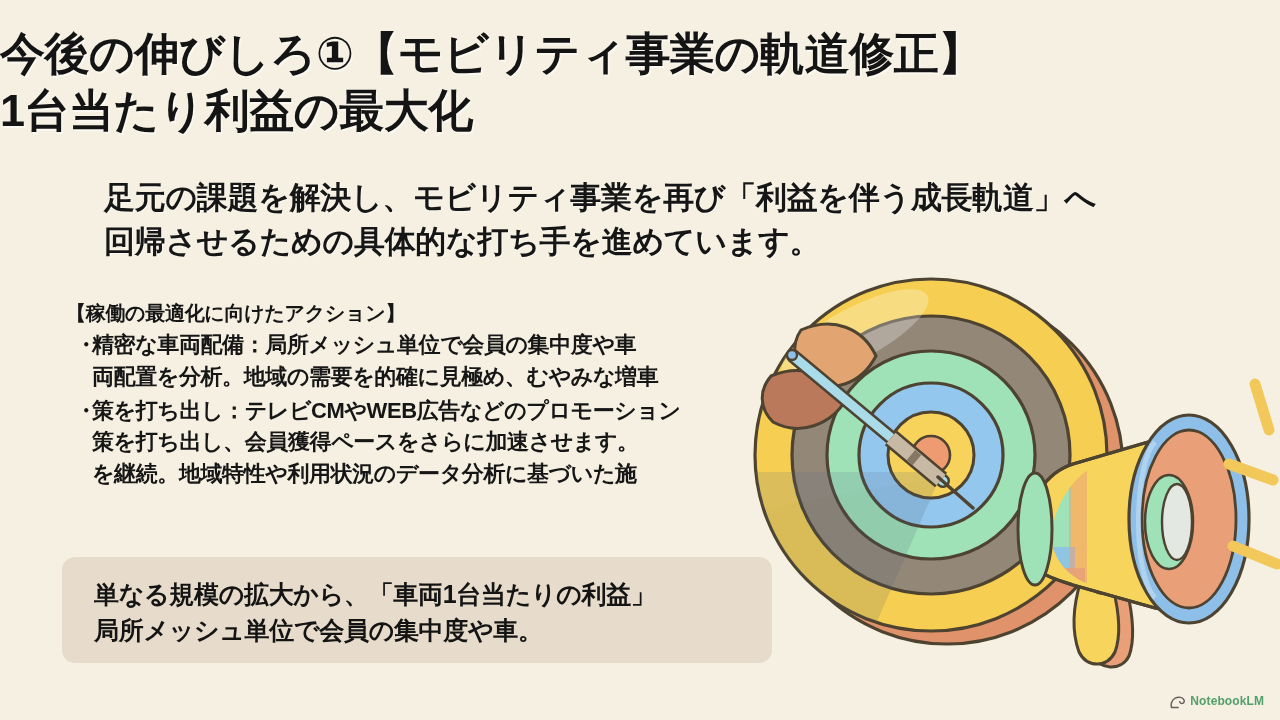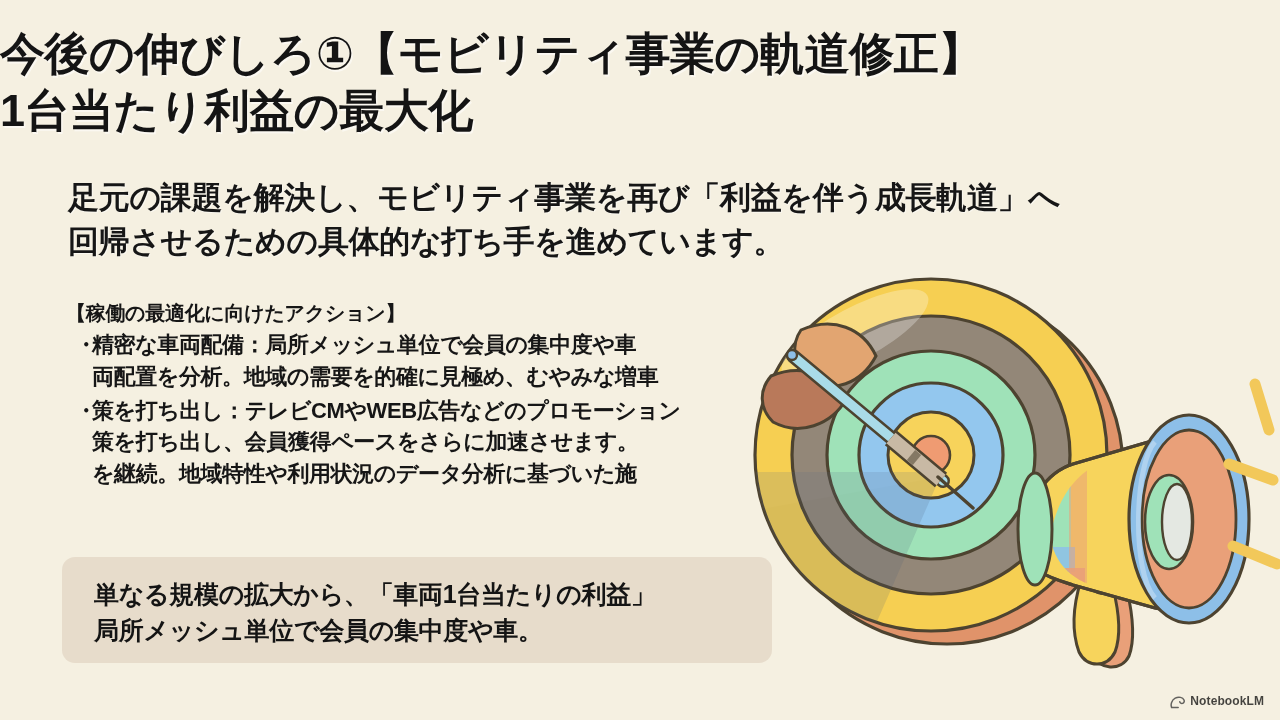--- a/index.html
+++ b/index.html
@@ -27,20 +27,21 @@
 
   
   #lead {
     position:absolute; left:68px; top:176px; width:1110px;
   }
   .lead-line {
     font-size:31px; font-weight:bold; color:#161616;
     line-height:1.42; letter-spacing:-0.3px;
     text-shadow:1px 1px 0 rgba(255,255,255,0.5);
     white-space:nowrap;
+    margin-left:36px;
   }
 
   
   #body-col {
     position:absolute; left:66px; top:300px; width:690px;
   }
   #body-heading {
     font-size:20px; font-weight:bold; color:#161616;
     line-height:1.32; letter-spacing:-0.3px; margin-bottom:3px;
     white-space:nowrap;
@@ -77,21 +78,21 @@
   }
   #illustration svg { display:block; width:545px; height:420px; }
 
   
   #watermark {
     position:absolute; right:16px; bottom:12px;
     display:flex; align-items:center; gap:5px;
     opacity:0.72;
   }
   #watermark .wm-label {
-    font-size:12px; font-weight:bold; color:#000000;
+    font-size:12px; font-weight:bold; color:#15803d;
     letter-spacing:0.1px;
   }
   #watermark .wm-icon { display:block; width:15px; height:13px; }
 </style>
 </head>
 <body>
 
 <div id="slide">
 
   <div id="title-block">

